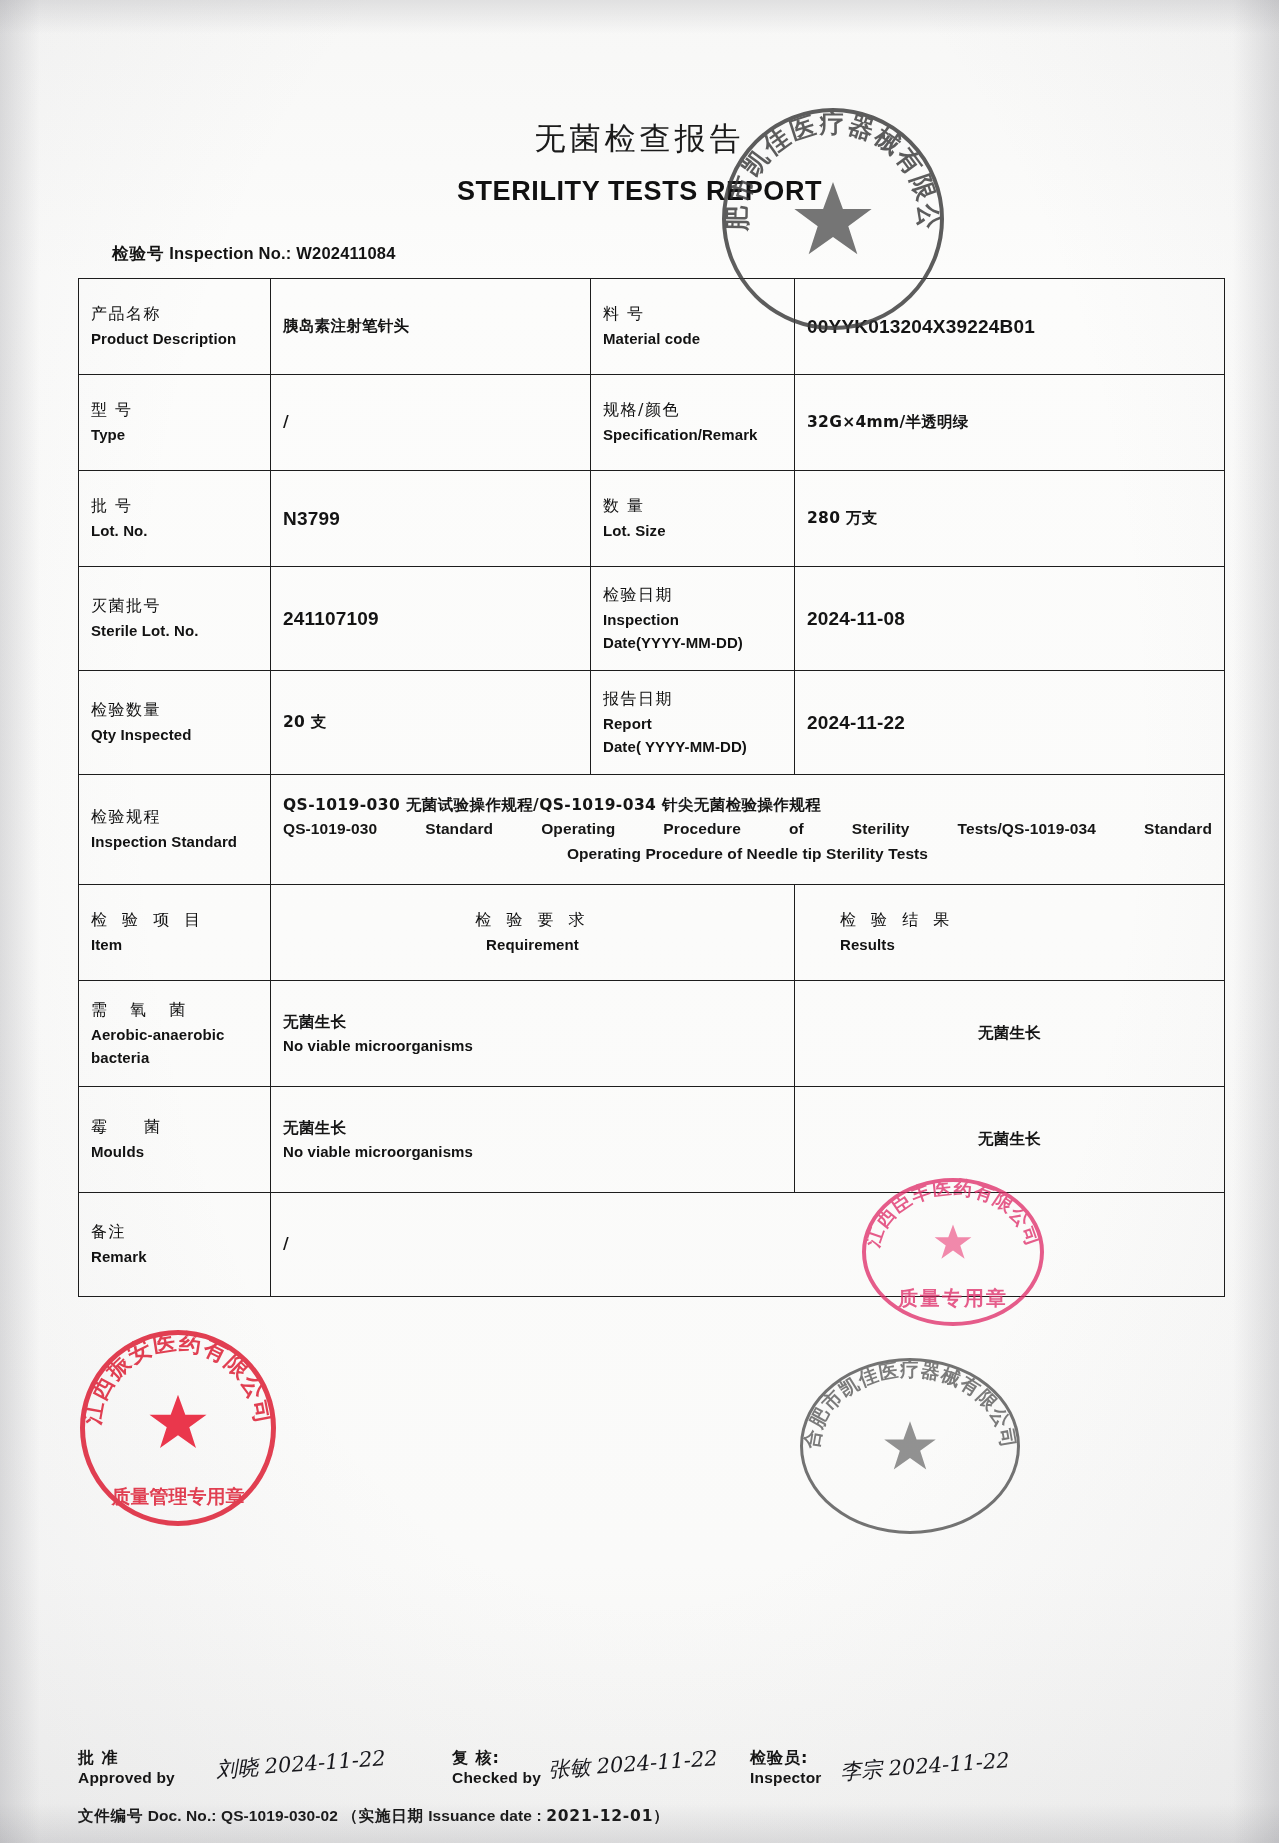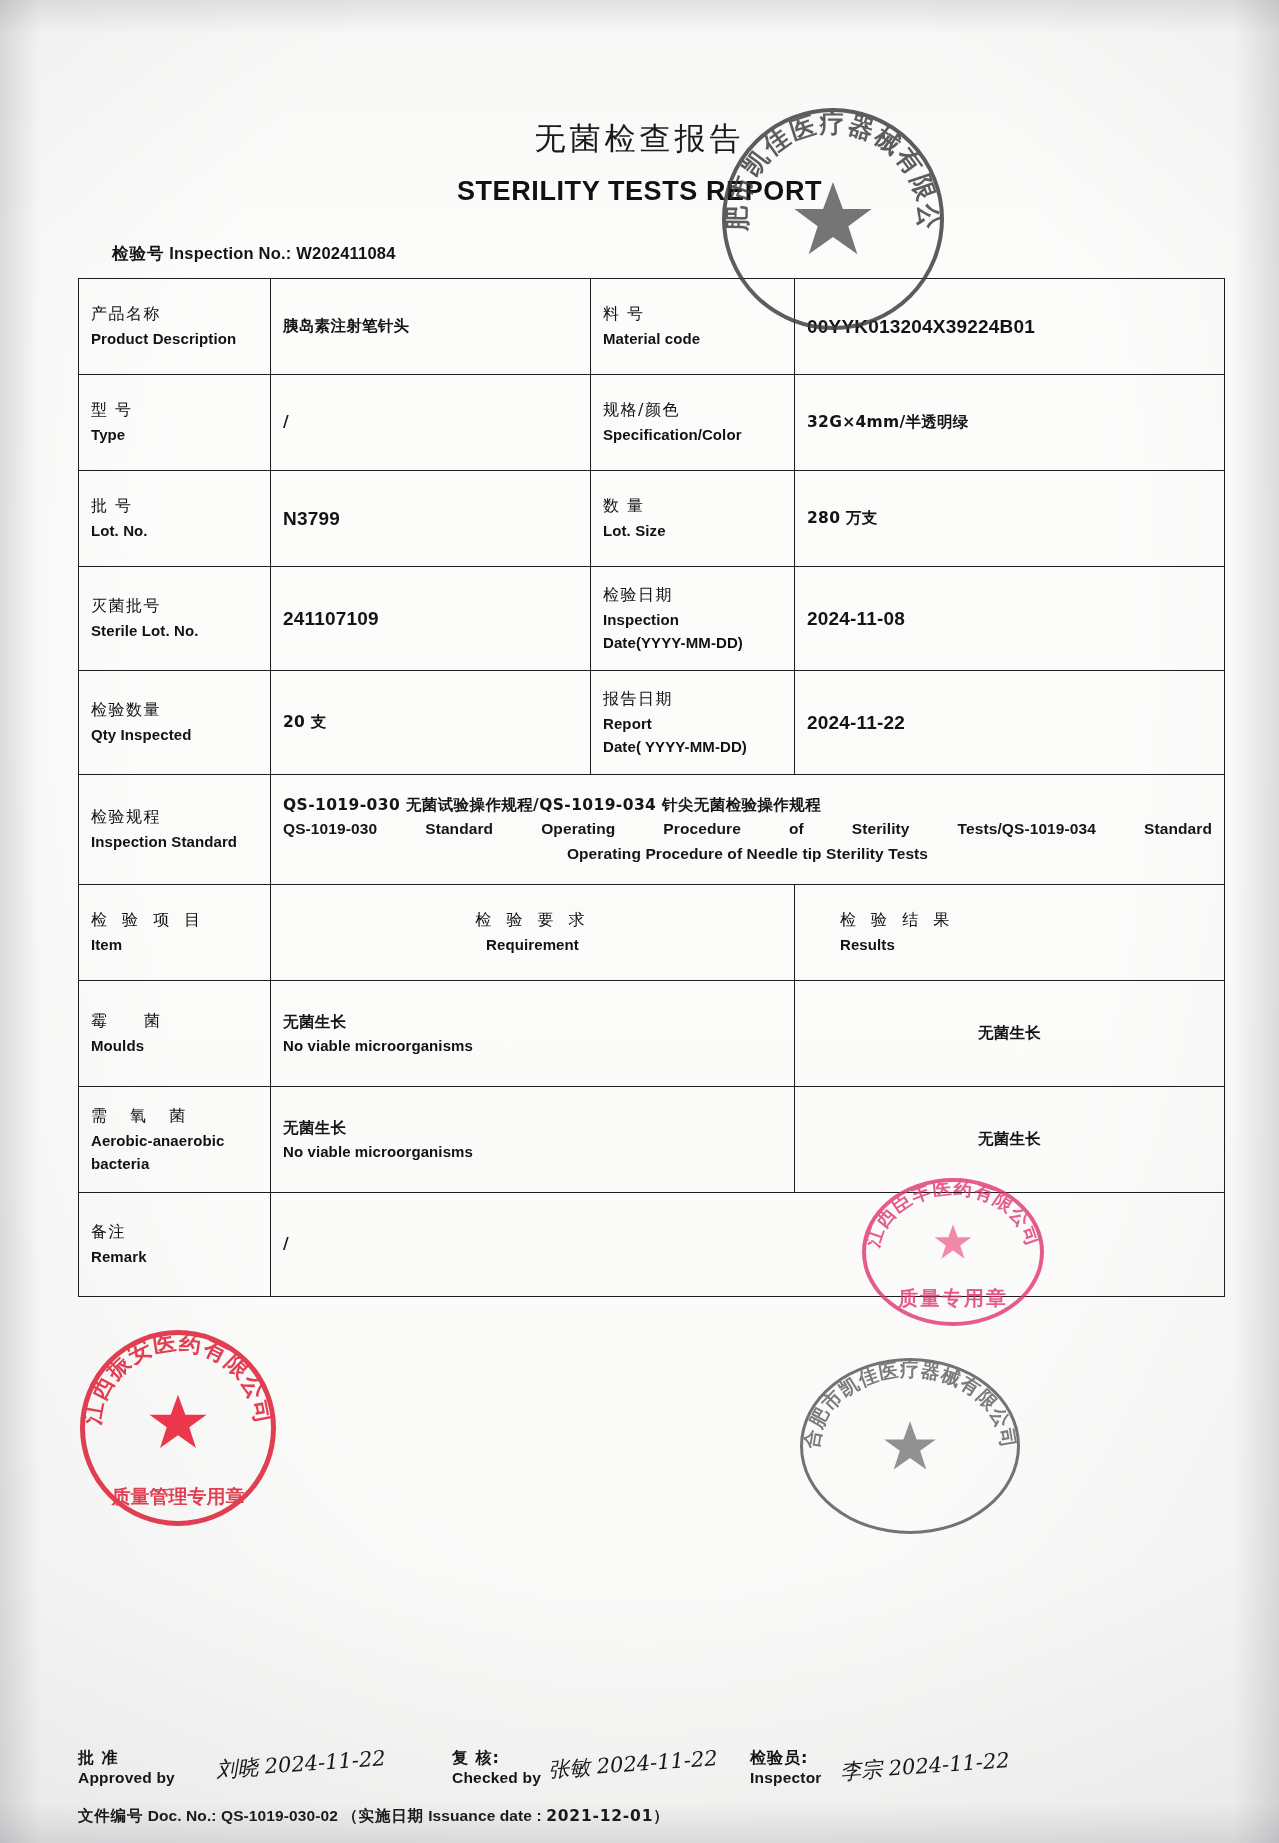--- a/index.html
+++ b/index.html
@@ -298,21 +298,21 @@
         <tr style="height:96px">
           <td>
             <span class="lbl-zh">型  号</span>
             <span class="lbl-en">Type</span>
           </td>
           <td>
             <span class="val">/</span>
           </td>
           <td>
             <span class="lbl-zh">规格/颜色</span>
-            <span class="lbl-en">Specification/Color</span>
+            <span class="lbl-en">Specification/Remark</span>
           </td>
           <td>
             <span class="val">32G×4mm/半透明绿</span>
           </td>
         </tr>
 
         <tr style="height:96px">
           <td>
             <span class="lbl-zh">批  号</span>
             <span class="lbl-en">Lot. No.</span>
@@ -388,37 +388,37 @@
             <span class="lbl-en">Requirement</span>
           </td>
           <td style="padding-left:45px">
             <span class="hdr-zh">检 验 结 果</span>
             <span class="lbl-en">Results</span>
           </td>
         </tr>
 
         <tr style="height:106px">
           <td>
-            <span class="lbl-zh spaced2">霉    菌</span>
-            <span class="lbl-en">Moulds</span>
+            <span class="lbl-zh spaced">需 氧 菌</span>
+            <span class="lbl-en">Aerobic-anaerobic</span>
+            <span class="lbl-en">bacteria</span>
           </td>
           <td colspan="2">
             <span class="para-zh">无菌生长</span>
             <span class="lbl-en">No viable microorganisms</span>
           </td>
           <td class="center">
             <span class="val">无菌生长</span>
           </td>
         </tr>
 
         <tr style="height:106px">
           <td>
-            <span class="lbl-zh spaced">需 氧 菌</span>
-            <span class="lbl-en">Aerobic-anaerobic</span>
-            <span class="lbl-en">bacteria</span>
+            <span class="lbl-zh spaced2">霉    菌</span>
+            <span class="lbl-en">Moulds</span>
           </td>
           <td colspan="2">
             <span class="para-zh">无菌生长</span>
             <span class="lbl-en">No viable microorganisms</span>
           </td>
           <td class="center">
             <span class="val">无菌生长</span>
           </td>
         </tr>
 

